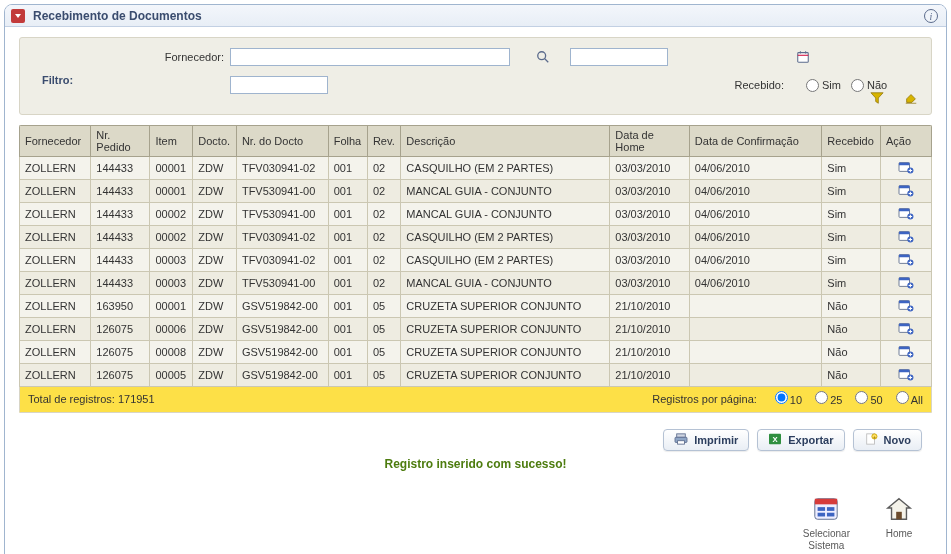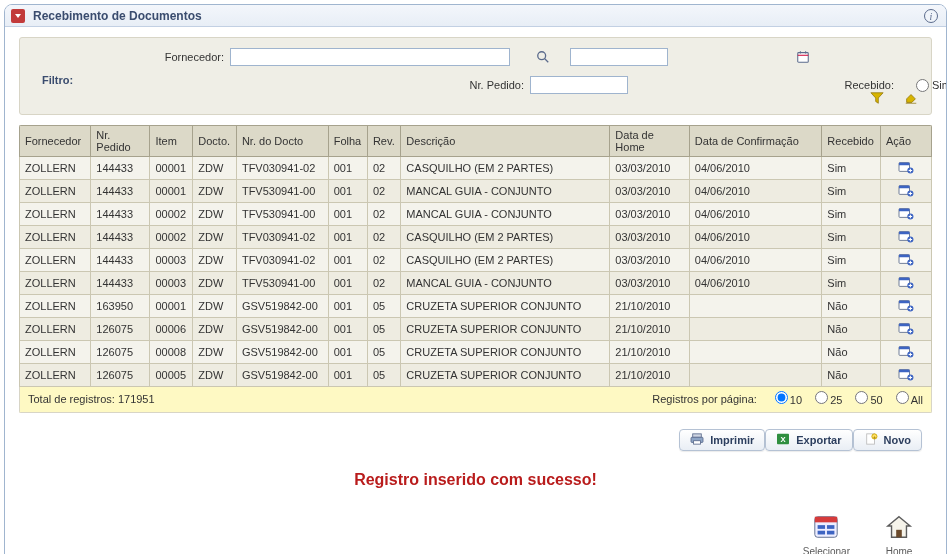--- a/index.html
+++ b/index.html
@@ -134,21 +134,21 @@
   }
   .grid tr.alt td { background: #eeece1; }
   .grid td.action { text-align: center; }
   .row-action {
     width: 16px; height: 14px;
     display: inline-flex; cursor: pointer;
     align-items: center; justify-content: center;
   }
 
   .pager-bar {
-    background: #fef9c3;
+    background: #fde047;
     border: 1px solid #d8d5c6;
     border-top: none;
     padding: 4px 8px 6px 8px;
     display: flex;
     align-items: center;
     font-size: 11px;
     color: #333;
   }
   .pager-bar .total { flex: 0 0 auto; }
   .pager-bar .perpage {
@@ -164,45 +164,45 @@
   }
   .pagectrl select {
     width: 60px; height: 18px;
     border: 1px solid #333;
     font-size: 11px;
     margin: 0 4px;
   }
   .ofblock { text-align: right; margin-left: 6px; line-height: 12px; }
 
   .btn-row {
-    display: flex; justify-content: flex-end;
+    display: flex; gap: 8px; justify-content: flex-end;
     margin: 16px 10px 0 0;
   }
   .btn {
     border: 1px solid #b5c2d4;
     border-radius: 4px;
     height: 22px;
     padding: 0 10px;
     background: linear-gradient(to bottom, #ffffff, #e9eef5);
     display: inline-flex;
     align-items: center;
     gap: 6px;
     cursor: pointer;
     font-size: 11px;
     font-weight: bold;
     color: #2c3e5e;
     box-shadow: 0 1px 1px rgba(0,0,0,0.08);
   }
 
   .success-msg {
     text-align: center;
-    color: #b91c1c;
+    color: #4d7c0f;
     font-weight: bold;
-    font-size: 16px;
-    margin-top: 20px;
+    font-size: 12px;
+    margin-top: 6px;
   }
 
   .footer-tiles {
     display: flex; gap: 34px;
     justify-content: flex-end;
     margin: 24px 18px 0 0;
   }
   .tile { display: flex; flex-direction: column; align-items: center; cursor: pointer; }
   .tile span.lbl { font-size: 10px; color: #5a5a5a; margin-top: 3px; text-align: center; line-height: 12px; }
 
@@ -270,21 +270,20 @@
               <rect x="2" y="3" width="12" height="11" rx="1" fill="#fff" stroke="#5b6b8c"></rect>
               <line x1="2" y1="6" x2="14" y2="6" stroke="#c03"></line>
               <line x1="5" y1="1.5" x2="5" y2="4"></line>
                 <line x1="11" y1="1.5" x2="11" y2="4"></line>
             </svg>
           </span>
         </div>
 
         <div></div>
           <div></div>
-        <div class="lbl">Nr. Pedido:</div>
         <div><input class="txt" type="text" style="width: 98px;" value=""></div>
         <div></div>
 
         <div class="lbl">Recebido:</div>
         <div class="radio-wrap">
           <input type="radio" name="recebido" style="">
           <span>Sim</span>
           <input type="radio" name="recebido" style="">
           <span>Não</span>
         </div>

